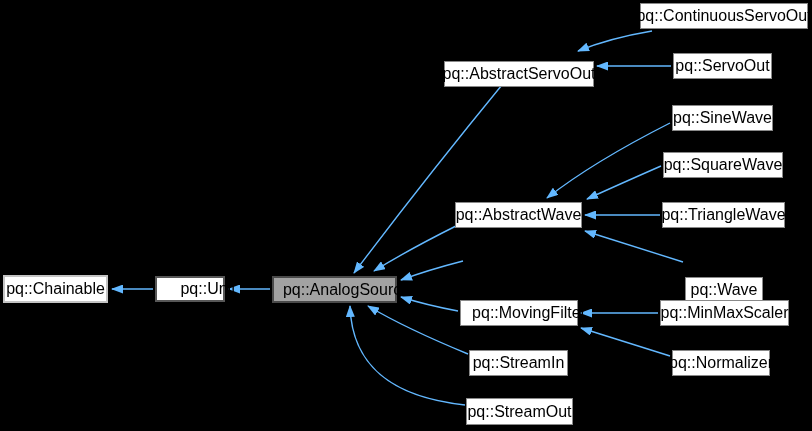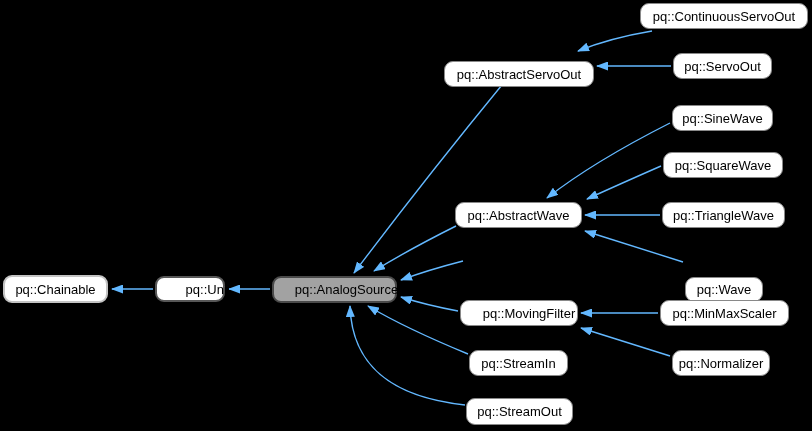--- a/index.html
+++ b/index.html
@@ -22,25 +22,24 @@
     width: 812px;
     height: 431px;
     display: block;
   }
   .node {
     position: absolute;
     box-sizing: border-box;
     display: flex;
     align-items: center;
     justify-content: center;
-    font-size: 13px;
+    font-size: 16px;
     line-height: 1;
     white-space: nowrap;
     color: #000000;
-    border-radius: 9px;
   }
   .node.normal  { background: #ffffff; border: 1.5px solid #898989; cursor: pointer; }
   .node.dark    { background: #ffffff; border: 2px solid #575757;   cursor: pointer; padding-left: 36px; }
   .node.light   { background: #ffffff; border: 2px solid #c3c3c3;   cursor: pointer; }
   .node.current { background: #a2a2a2; border: 2px solid #4a4a4a; }
   .edge-path {
     fill: none;
     stroke-width: 1.4px;
   }
 </style>

